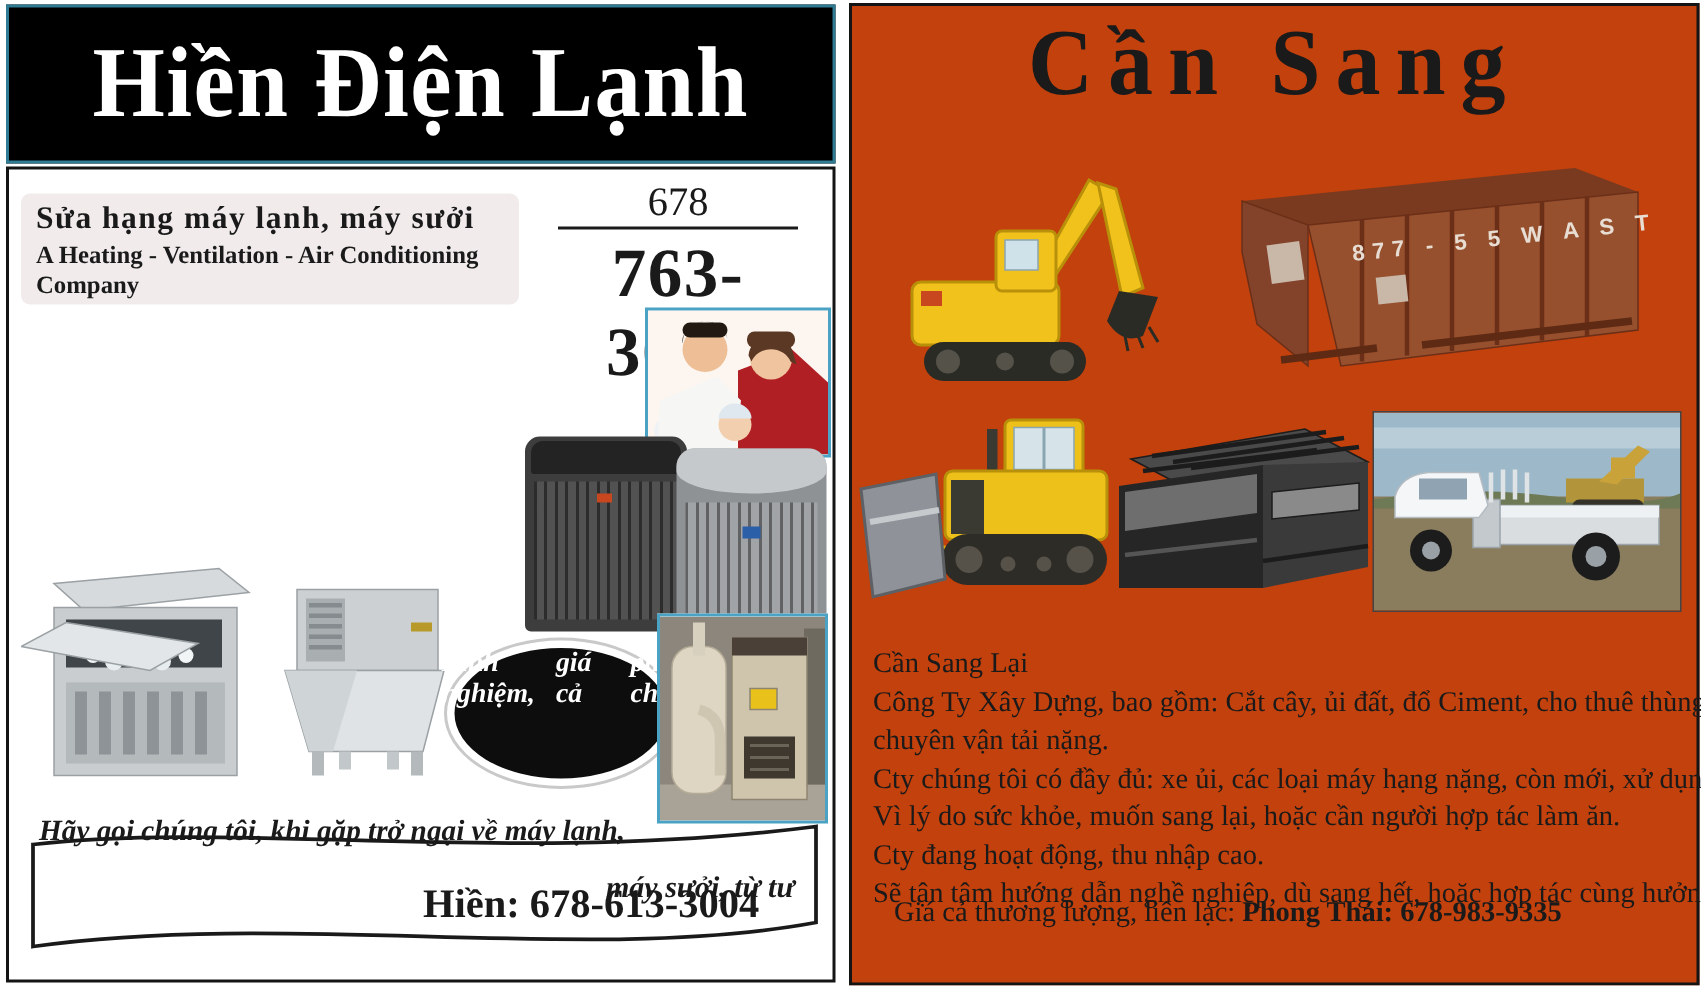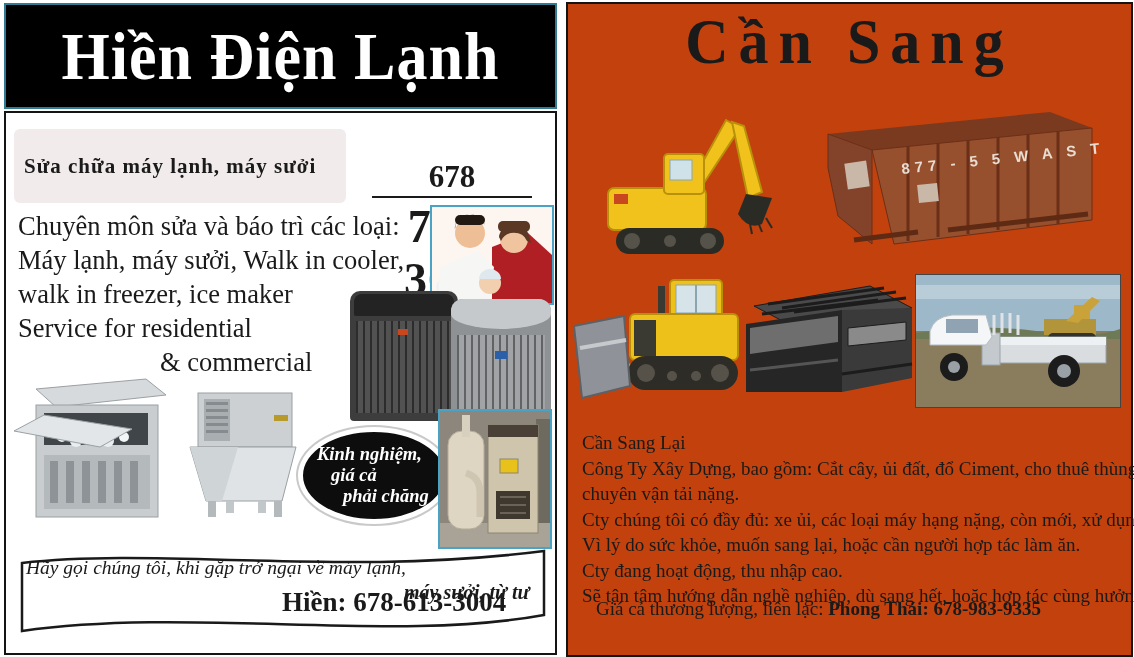--- a/index.html
+++ b/index.html
@@ -12,37 +12,37 @@
     border:2px solid #2f7b94;display:flex;align-items:center;justify-content:center;}
   .left-header .t{color:#ffffff;font-weight:bold;font-size:62px;letter-spacing:1px;
     transform:scaleY(1.08);white-space:nowrap;}
   .left-box{left:4px;top:111px;width:549px;height:540px;border:2px solid #141414;background:#fff;}
 
   .sub-box{left:8px;top:16px;width:332px;height:74px;background:#f1ebeb;border-radius:6px;
     display:flex;flex-direction:column;justify-content:center;padding-left:10px;box-sizing:border-box;}
   .sub-vi{font-weight:bold;font-size:21px;letter-spacing:1px;}
   .sub-en{font-weight:bold;font-size:16.5px;margin-top:2px;}
   .phone-wrap{left:356px;top:6px;width:180px;text-align:center;}
-  .phone-top{font-weight:bold;font-size:31px;margin-top:40px;}
+  .phone-top{font-weight:normal;font-size:27px;}
   .phone-rule{width:160px;height:2px;background:#1a1a1a;margin:1px auto 2px auto;}
   .phone-bot{font-weight:bold;font-size:46px;letter-spacing:1px;}
 
   .body-text{left:12px;top:96px;font-size:26.5px;line-height:34px;white-space:nowrap;}
   .body-indent{margin-left:142px;}
 
   .photo-frame{border:2px solid #4aa3c4;background:#fdf7f3;overflow:hidden;}
 
   .badge{left:292px;top:314px;width:152px;height:97px;background:#0d0d0d;border-radius:50%;
     border:5px solid #ffffff;box-shadow:0 0 0 2px #c9c9c9;box-sizing:border-box;
-    display:flex;flex-direction:column;justify-content:center;color:#fff;
+    display:flex;flex-direction:row;justify-content:center;color:#fff;
     font-style:italic;font-weight:bold;font-size:18.5px;line-height:21px;padding-left:14px;}
   .badge .b2{padding-left:14px;} .badge .b3{padding-left:26px;}
 
   .ribbon{left:6px;top:428px;width:540px;height:108px;}
-  .rib1{left:14px;top:16px;font-style:italic;font-weight:normal;font-size:19.5px;white-space:nowrap;}
+  .rib1{left:14px;top:3px;font-style:italic;font-weight:bold;font-size:19.5px;white-space:nowrap;}
   .rib1b{left:392px;top:40px;font-style:italic;font-weight:bold;font-size:20px;white-space:nowrap;}
   .rib2{left:14px;top:52px;font-style:italic;font-weight:bold;font-size:19.5px;white-space:nowrap;}
   .ribc{left:270px;top:46px;font-weight:bold;font-size:27px;white-space:nowrap;}
 
   
   .ac-grille{background-image:repeating-linear-gradient(90deg,rgba(0,0,0,.38) 0 2px,rgba(255,255,255,.06) 2px 7px);}
 
   
   .right-box{left:566px;top:2px;width:563px;height:651px;border:2px solid #141414;background:#c2410c;}
   .right-title{left:0;top:4px;width:100%;text-align:center;font-weight:bold;font-size:60px;
@@ -54,36 +54,30 @@
 </head>
 <body>
 
 <div class="abs left-header">
   <div class="t">Hiền Điện Lạnh</div>
 </div>
 
 <div class="abs left-box">
 
   <div class="abs sub-box">
-    <div class="sub-vi">Sửa chữa máy lạnh, máy sưởi</div>
+    <div class="sub-vi">Sửa hạng máy lạnh, máy sưởi</div>
+    <div class="sub-en">A Heating - Ventilation - Air Conditioning Company</div>
   </div>
 
   <div class="abs phone-wrap">
     <div class="phone-top">678</div>
     <div class="phone-rule"></div>
     <div class="phone-bot">763-3004</div>
   </div>
 
-  <div class="abs body-text">
-    <div>Chuyên môn sửa và báo trì các loại:</div>
-    <div>Máy lạnh, máy sưởi, Walk in cooler,</div>
-    <div>walk in freezer, ice maker</div>
-    <div>Service for residential</div>
-    <div class="body-indent">&amp; commercial</div>
-  </div>
 
   <div class="abs photo-frame" style="left:424px;top:92px;width:120px;height:96px;">
     <svg width="120" height="96" viewBox="0 0 120 96">
       <rect width="120" height="96" fill="#fdf6f0"></rect>
       <ellipse cx="30" cy="80" rx="26" ry="14" fill="#eef2f5"></ellipse>
       <path d="M60,40 L96,26 L120,48 L120,96 L60,96 Z" fill="#b01f24"></path>
       <path d="M8,60 L46,44 L62,60 L58,96 L6,96 Z" fill="#f6f6f4"></path>
       <circle cx="38" cy="26" r="15" fill="#eebf96"></circle>
       <path d="M23,22 a15,13 0 0 1 30,-3 l-2,-6 a16,14 0 0 0 -27,2 z" fill="#221a12"></path>
       <rect x="23" y="8" width="30" height="10" rx="5" fill="#221a12"></rect>

